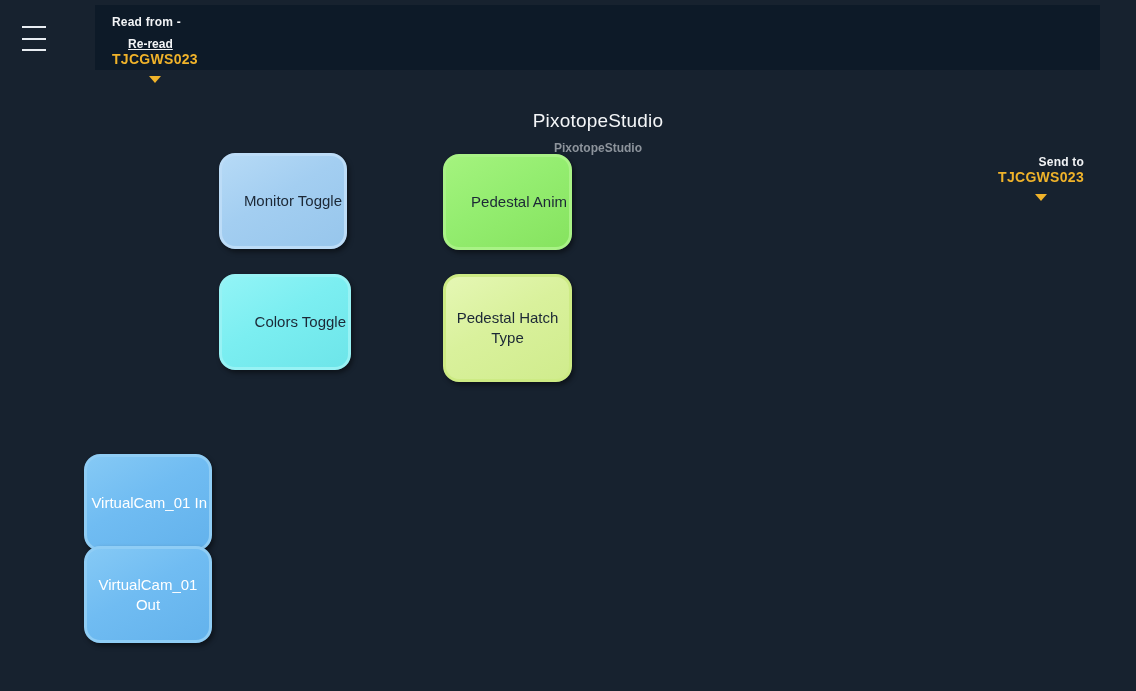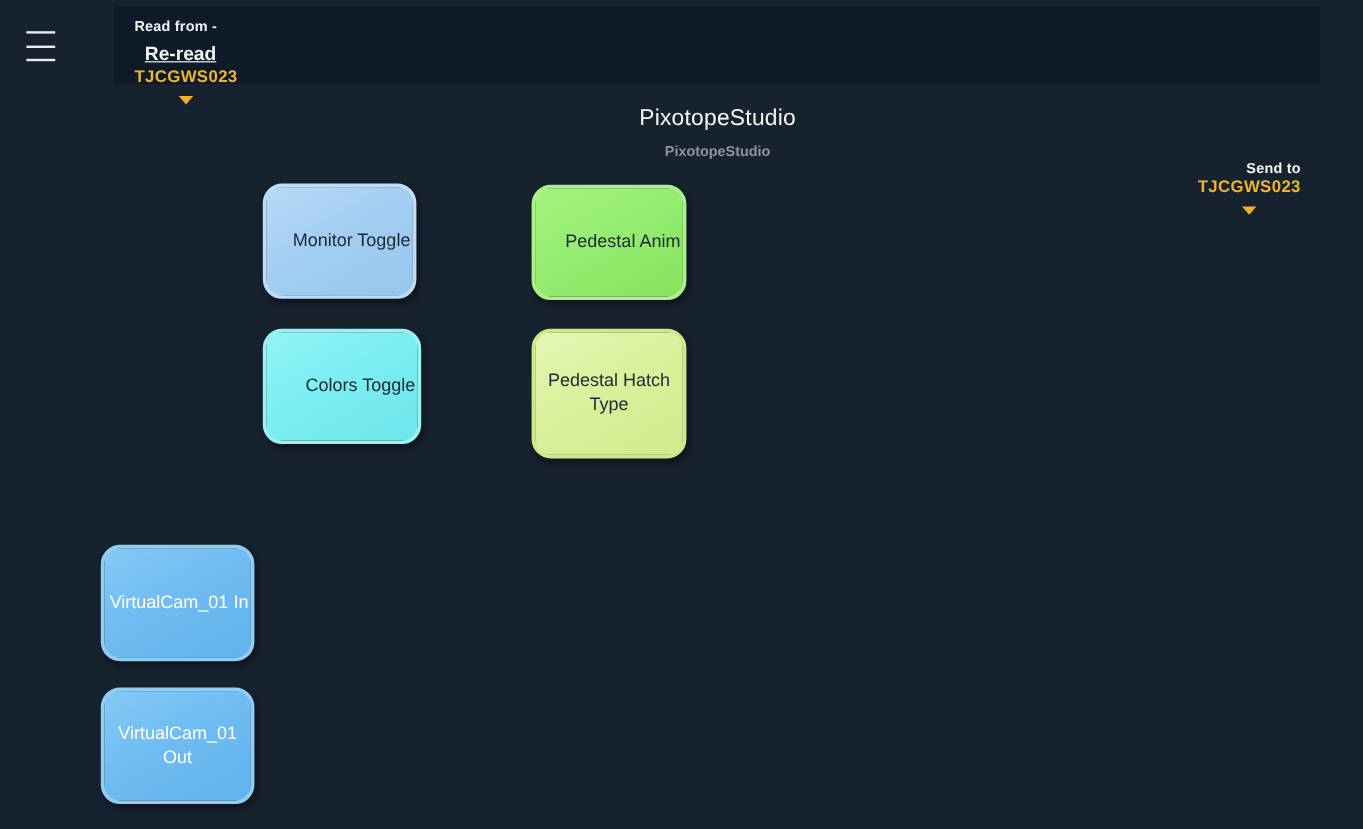--- a/index.html
+++ b/index.html
@@ -25,26 +25,26 @@
     position: absolute; left: 95px; top: 5px;
     width: 1005px; height: 65px;
     background: #0d1a28;
     display: flex; justify-content: space-between;
     padding: 10px 16px 8px 17px;
     color: #f2f4f6;
   }
   .topbar-col { display: flex; flex-direction: column; justify-content: space-between; }
   .topbar-left  { align-items: flex-start; }
   .topbar-right { align-items: flex-end; text-align: right; }
-  .topbar-center { align-items: center; text-align: center; justify-content: flex-start; padding-top: 1px; }
+  .topbar-center { align-items: center; text-align: center; justify-content: flex-start; padding-top: 1px; margin-top: 26px; }
 
   .small-label { font-size: 12px; font-weight: bold; color: #f2f4f6; letter-spacing: 0.2px; }
   .row { display: flex; align-items: center; gap: 8px; }
   .reread-link {
-    font-size: 16px; font-weight: bold; color: #f2f4f6;
+    font-size: 12px; font-weight: bold; color: #f2f4f6;
     text-decoration: underline; margin-left: 8px; cursor: pointer;
   }
   .machine-select {
     display: flex; align-items: center; gap: 9px;
     color: #f0b32a; font-size: 14px; font-weight: bold;
     letter-spacing: 0.3px; cursor: pointer; justify-content: flex-end;
   }
   .caret-down {
     width: 0; height: 0;
     border-left: 6px solid transparent;
@@ -90,21 +90,21 @@
     border: 3px solid #cdeb84;
     color: #1c2836;
   }
   .btn-vcam-in {
     left: 84px; top: 454px; width: 128px; height: 97px;
     background: linear-gradient(150deg, #85c9f5 0%, #70bcf2 45%, #63b2ec 100%);
     border: 3px solid #8fcdf5;
     color: #ffffff;
   }
   .btn-vcam-out {
-    left: 84px; top: 573px; width: 128px; height: 97px;
+    left: 84px; top: 546px; width: 128px; height: 97px;
     background: linear-gradient(150deg, #85c9f5 0%, #70bcf2 45%, #63b2ec 100%);
     border: 3px solid #8fcdf5;
     color: #ffffff;
   }
 </style>
 </head>
 <body>
 
 <div class="hamburger">
   <div class="bar"></div>

